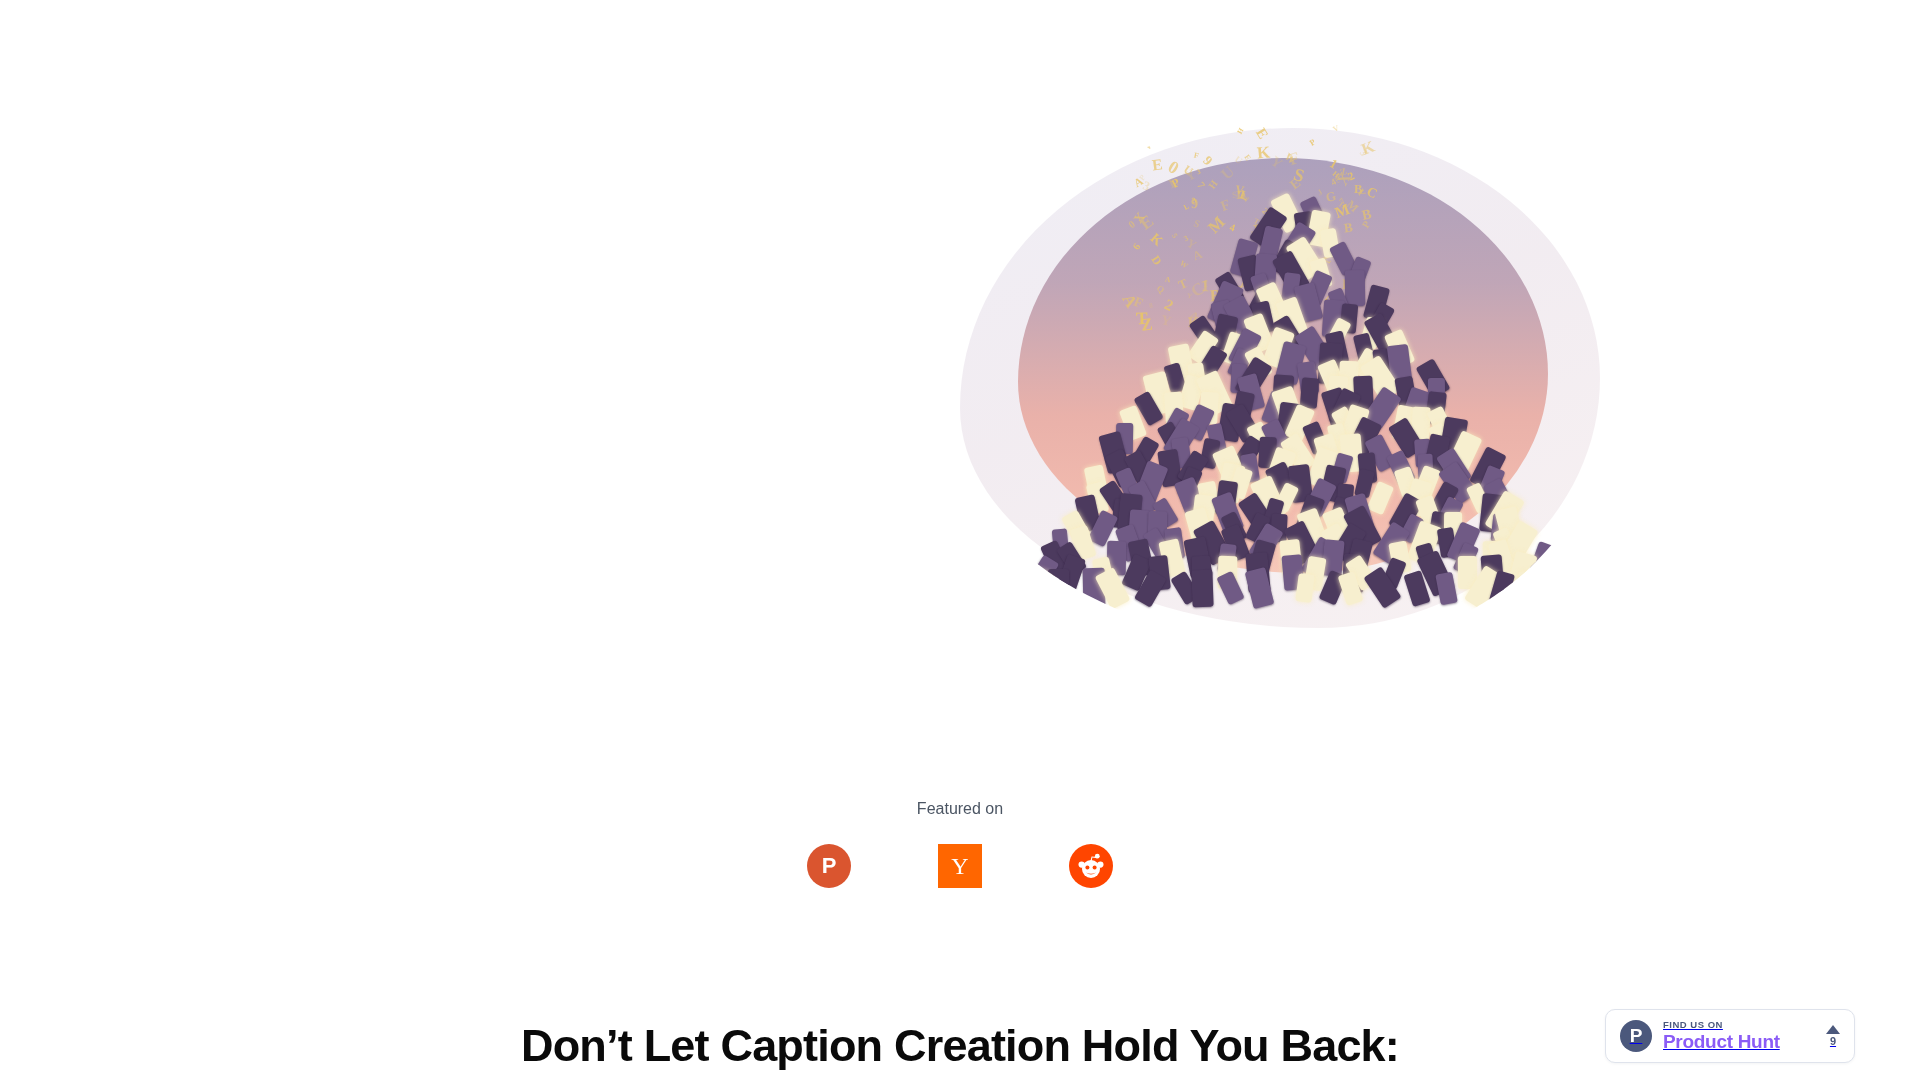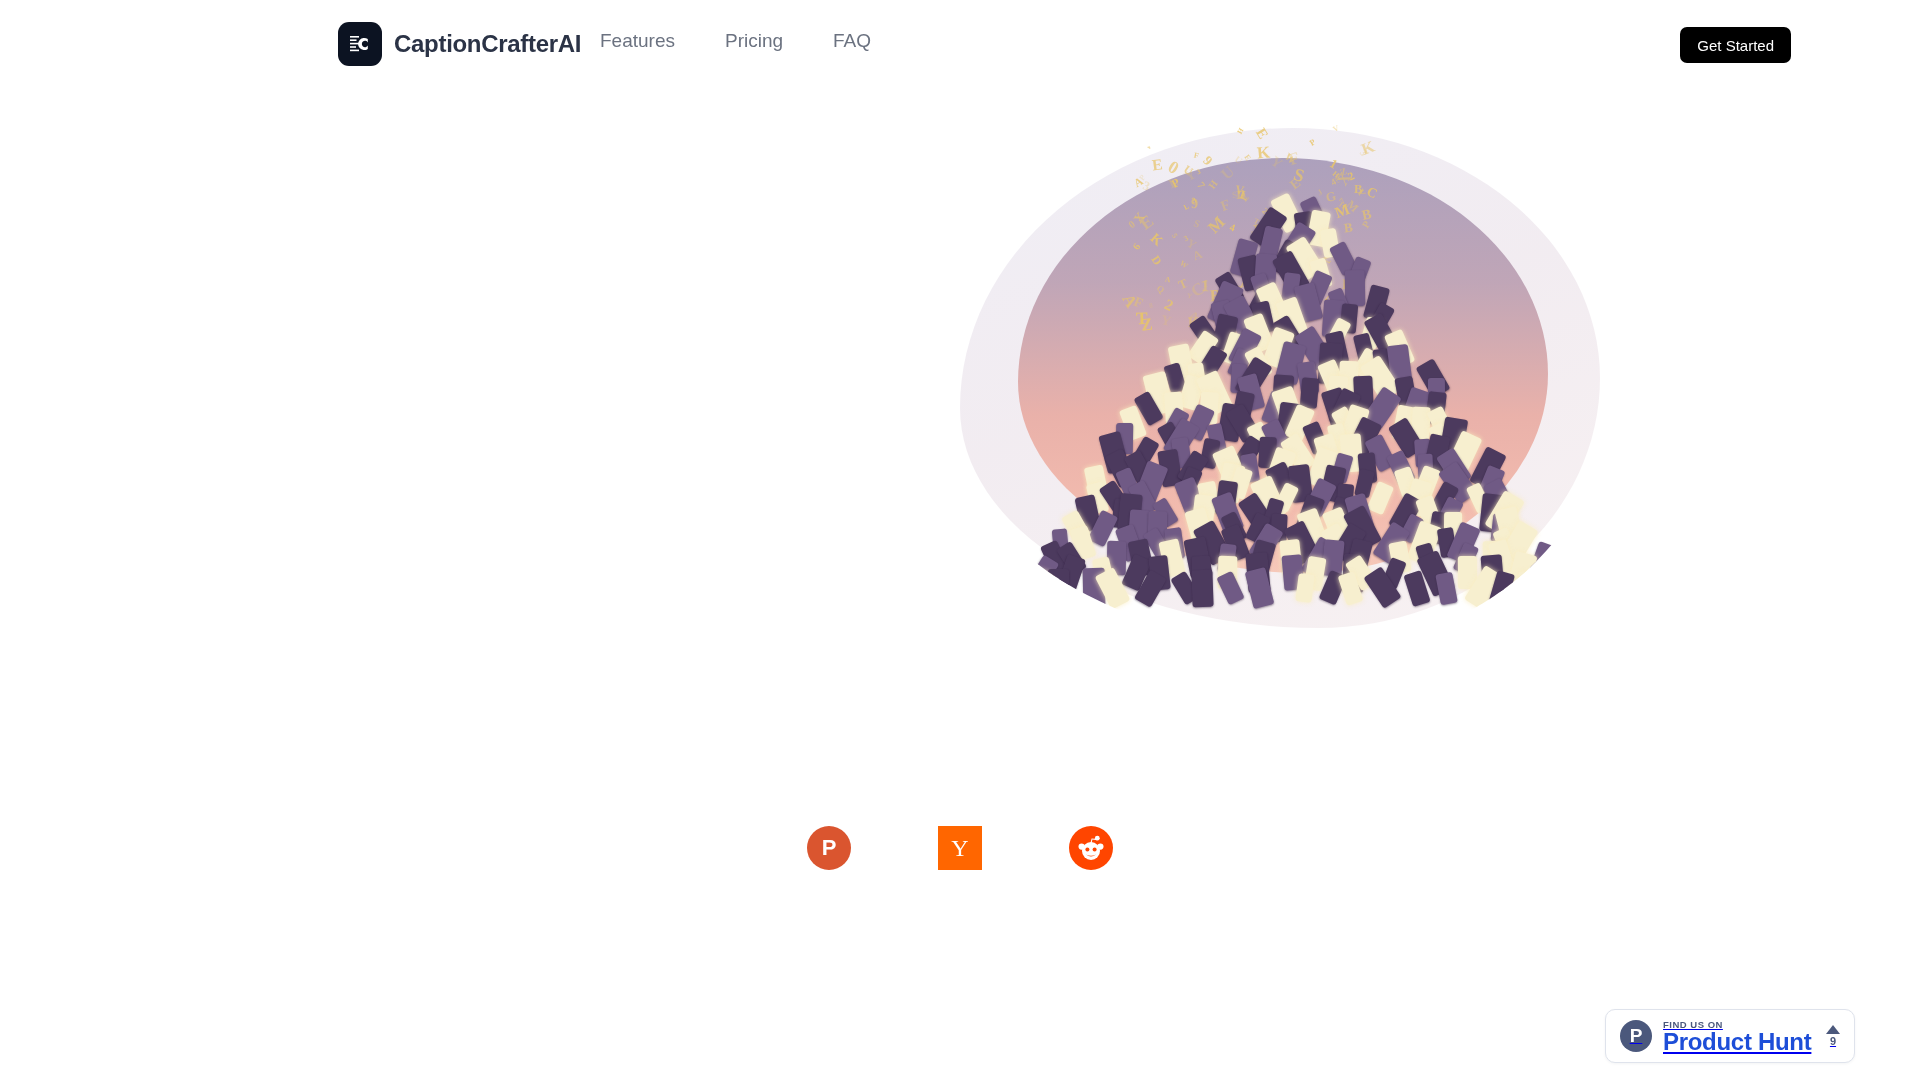--- a/index.html
+++ b/index.html
@@ -311,23 +311,23 @@
 
   .ph-widget-kicker {
     font-size: 9.5px;
     font-weight: bold;
     color: #4b587c;
     letter-spacing: 0.5px;
     line-height: 12px;
   }
 
   .ph-widget-title {
-    font-size: 24px;
+    font-size: 19px;
     font-weight: bold;
-    color: #1d4ed8;
+    color: #8b5cf6;
     line-height: 22px;
     letter-spacing: -0.3px;
     white-space: nowrap;
   }
 
   .ph-widget-vote {
     margin-left: auto;
     display: flex;
     flex-direction: column;
     align-items: center;
@@ -346,46 +346,20 @@
     font-size: 11px;
     font-weight: bold;
     line-height: 14px;
   }
 </style>
 </head>
 <body>
 
 <div class="page">
 
-  <nav class="navbar">
-
-    <a class="brand" href="#">
-      <span class="brand-logo">
-        <svg width="28" height="28" viewBox="0 0 28 28" aria-hidden="true">
-          <g fill="#ffffff">
-            <rect x="4" y="6" width="9" height="1.6"></rect>
-            <rect x="4" y="9.4" width="6.5" height="1.6"></rect>
-            <rect x="4" y="12.8" width="10" height="1.6"></rect>
-            <rect x="4" y="16.2" width="6" height="1.6"></rect>
-            <rect x="4" y="19.6" width="9" height="1.6"></rect>
-            <path d="M21.8 9.1a6.1 6.1 0 1 0 0 9.8v-3.3a3.2 3.2 0 1 1 0-3.2z"></path>
-          </g>
-        </svg>
-      </span>
-      <span class="brand-name">CaptionCrafterAI</span>
-    </a>
-
-    <div class="nav-links">
-      <a class="nav-link" href="#">Features</a>
-      <a class="nav-link" href="#">Pricing</a>
-      <a class="nav-link" href="#">FAQ</a>
-    </div>
-
-    <button class="nav-cta">Get Started</button>
-  </nav>
 
   <section class="hero">
 
     <div class="hero-copy">
     </div>
 
     <div class="hero-art">
       <div class="blob-outer"></div>
       <div class="art-clip">
         <div class="blob-inner"></div>
@@ -784,20 +758,21 @@
             <div class="ph lit" style="left: 520.712px; top: 449.931px; width: 22.5497px; height: 40.1384px; transform: rotate(32.4deg);"></div>
             <div class="ph dark" style="left: 540.871px; top: 454.137px; width: 17.8237px; height: 31.7263px; transform: rotate(16.3deg);"></div>
             <div class="ph lit" style="left: 567.712px; top: 453.318px; width: 18.7435px; height: 33.3634px; transform: rotate(-6.8deg);"></div>
             <div class="ph dark" style="left: 597.017px; top: 451.471px; width: 20.8194px; height: 37.0585px; transform: rotate(-19.9deg);"></div>
           </div>
       </div>
     </div>
   </section>
 
   <section class="featured">
+    <div class="featured-label">Featured on</div>
 
     <div class="featured-logos">
 
       <span class="logo-badge logo-ph">
         <span>P</span>
       </span>
 
       <span class="logo-badge logo-hn">
         <span>Y</span>
       </span>
@@ -815,20 +790,21 @@
             <circle cx="12.4" cy="17.6" r="2"></circle>
             <circle cx="19.6" cy="17.6" r="2"></circle>
             <path d="M11 22.4 q5 4 10 0 q-5 2.6 -10 0z"></path>
           </g>
         </svg>
       </span>
 
     </div>
   </section>
 
+  <h2 class="section-heading">Don’t Let Caption Creation Hold You Back:</h2>
 
   <a class="ph-widget" href="#">
     <span class="ph-widget-icon">
       <span>P</span>
     </span>
     <span class="ph-widget-text">
       <span class="ph-widget-kicker">FIND US ON</span>
       <span class="ph-widget-title">Product Hunt</span>
     </span>
     <span class="ph-widget-vote">

